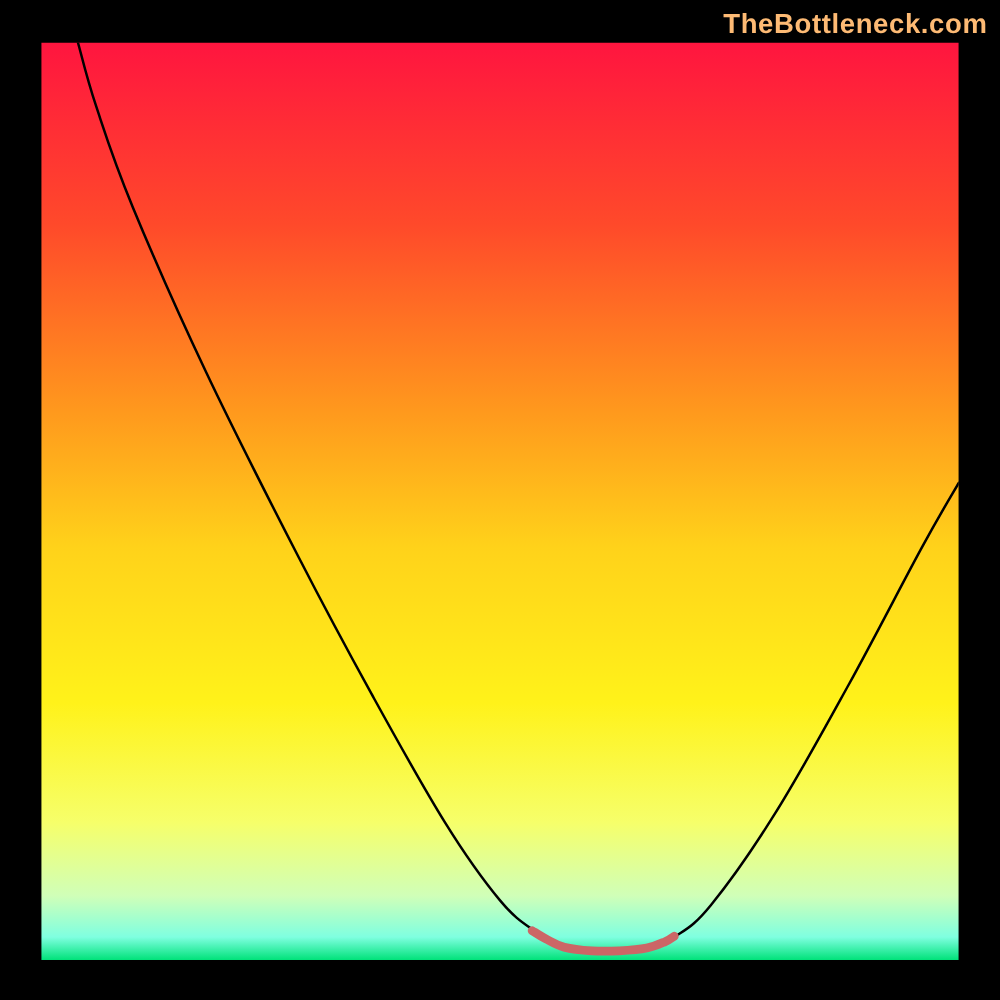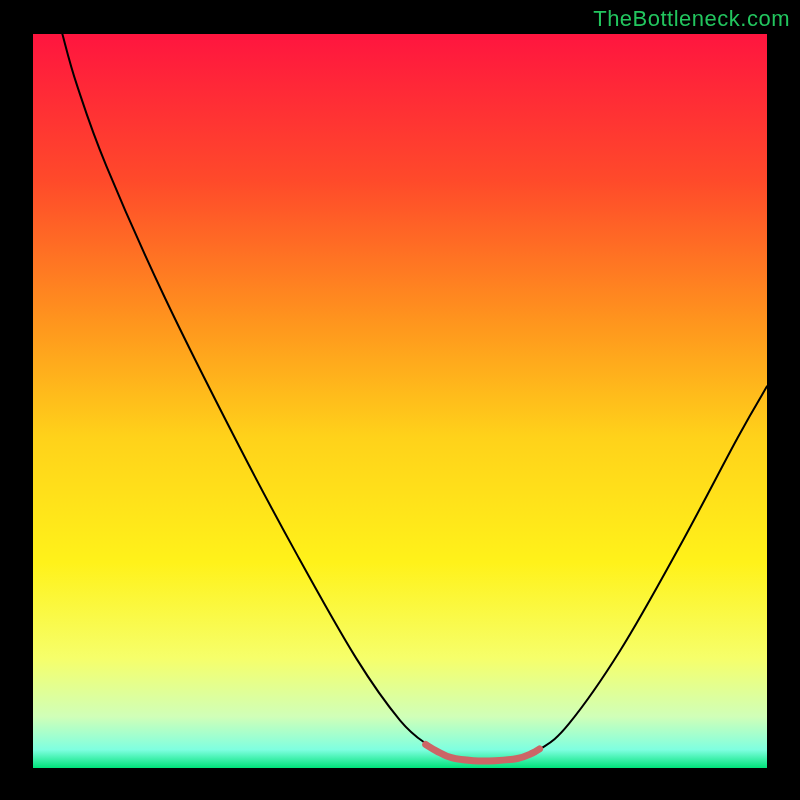--- a/index.html
+++ b/index.html
@@ -14,23 +14,23 @@
   .frame {
     position: relative;
     width: 800px;
     height: 800px;
     background: #000;
   }
   .watermark {
     position: absolute;
     top: 6px;
     right: 10px;
-    color: #22c55e;
+    color: #fdba74;
     font-size: 22px;
-    font-weight: 400;
+    font-weight: 700;
     letter-spacing: 0.5px;
     z-index: 20;
   }
   .plot-wrap {
     position: absolute;
     left: 33px;
     top: 34px;
     width: 734px;
     height: 734px;
     background: #000;

